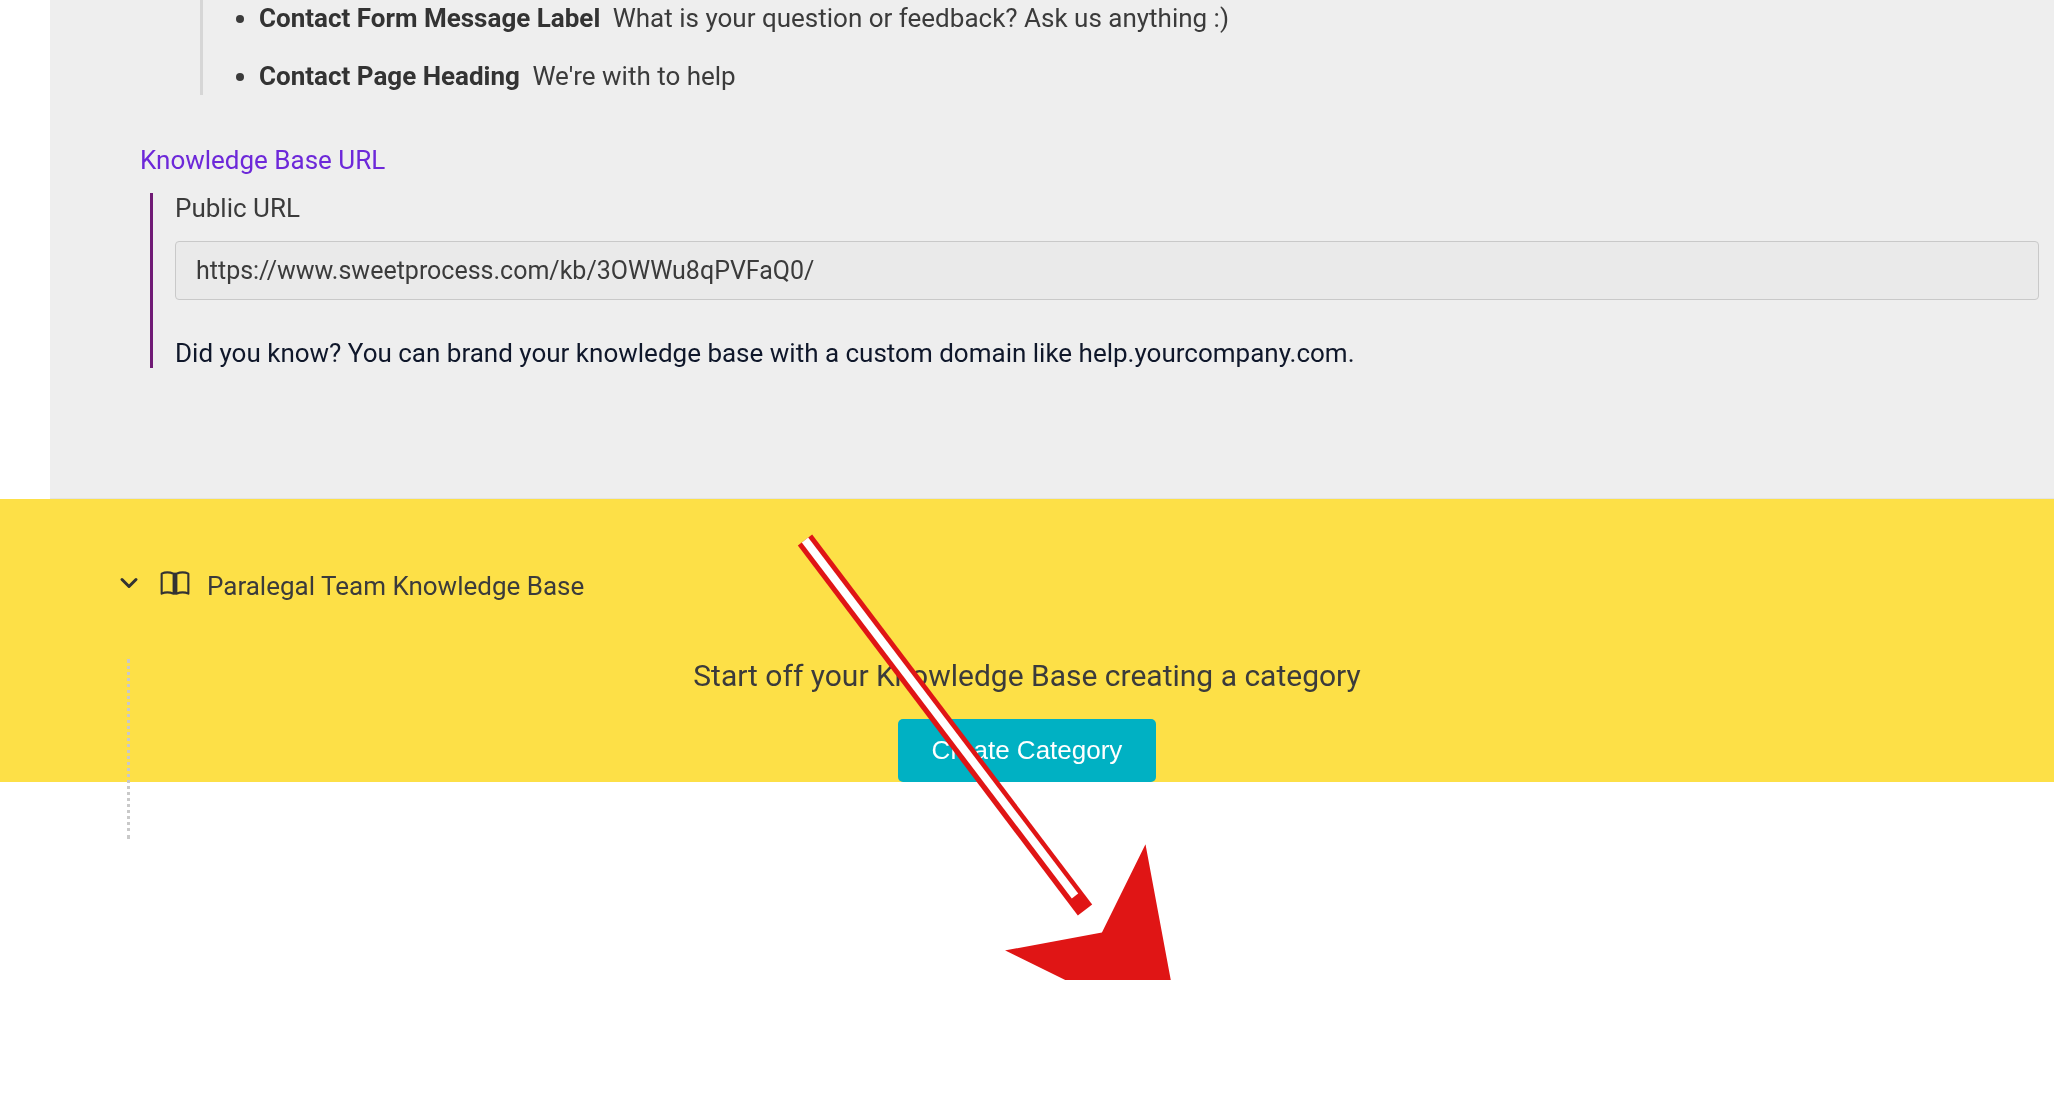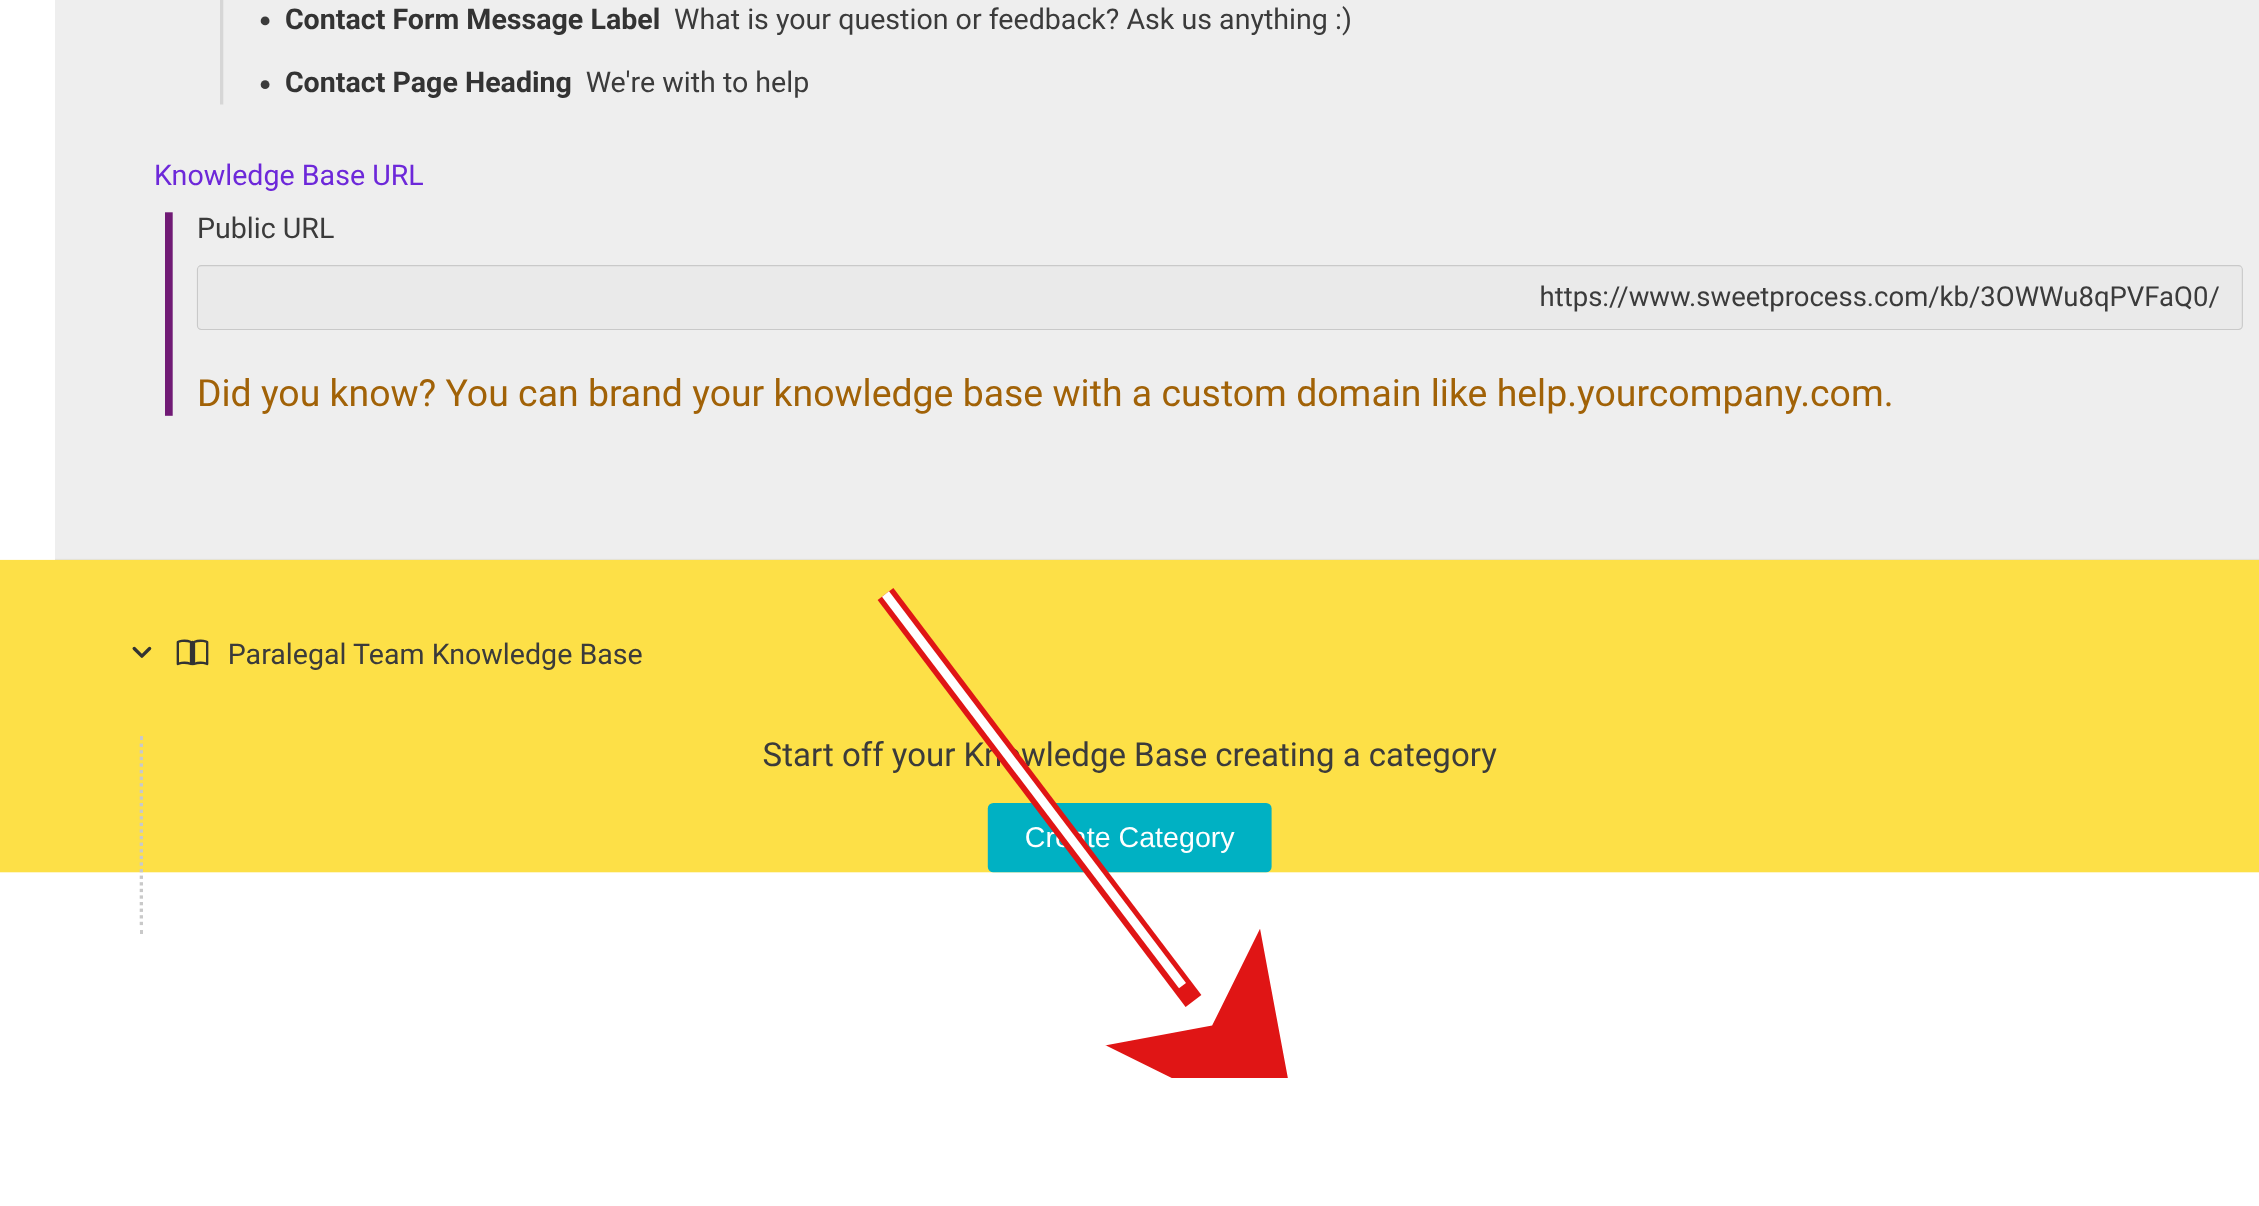--- a/index.html
+++ b/index.html
@@ -34,47 +34,46 @@
     .bullet-list li:last-child { margin-bottom: 0; }
     .bold-label { font-weight: 700; color: #333; }
     .bold-value { font-weight: 400; color: #3b3b3b; margin-left: 6px; }
     .kb-url-heading {
       margin: 50px 0 18px 90px;
       font-weight: 400;
       color: #6d28d9;
       font-size: 26px;
     }
     .url-block {
-      border-left: 7px solid #701a75;
+      border-left: 3px solid #701a75;
       margin-left: 100px;
       padding-left: 22px;
       margin-right: 15px;
     }
     .public-url-label {
       font-weight: 400;
       color: #3b3b3b;
       font-size: 26px;
       margin-bottom: 18px;
       display: block;
     }
     .url-field {
       width: 100%;
       background: #eaeaea;
       border: 1px solid #c9c9c9;
       border-radius: 4px;
       padding: 14px 20px;
       font-size: 25px;
       color: #3b3b3b;
       font-family: inherit;
-      text-align: right;
     }
     .url-hint {
       margin-top: 38px;
-      font-size: 34px;
-      color: #a16207;
+      font-size: 26px;
+      color: #0f172a;
       font-weight: 400;
     }
     .bottom-panel {
       background: #fde047;
       padding-top: 70px;
       position: relative;
     }
     .kb-title-row {
       display: flex;
       align-items: center;

